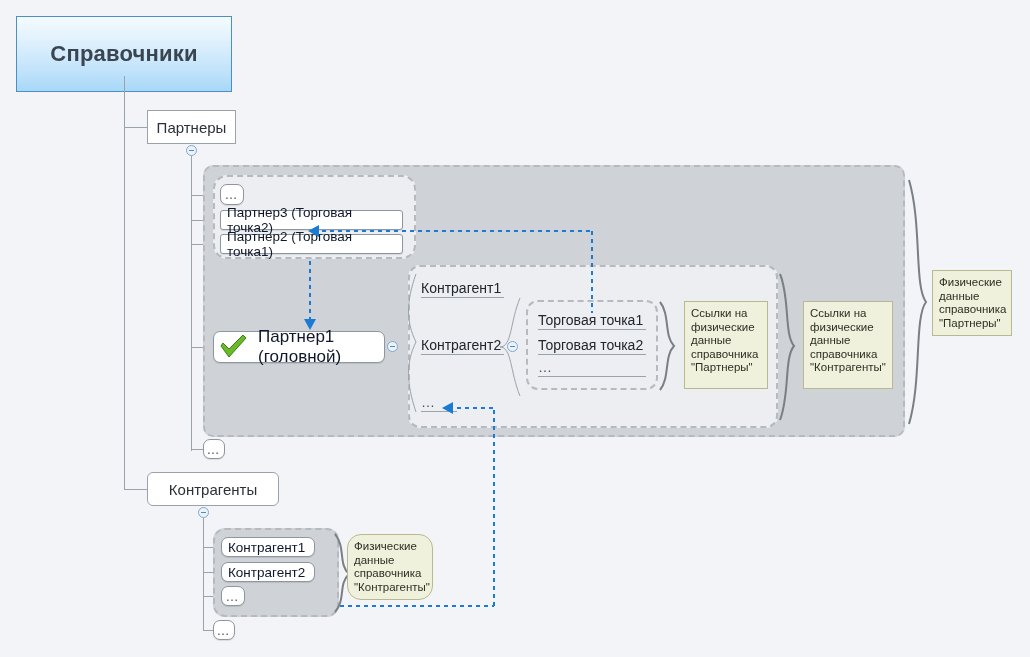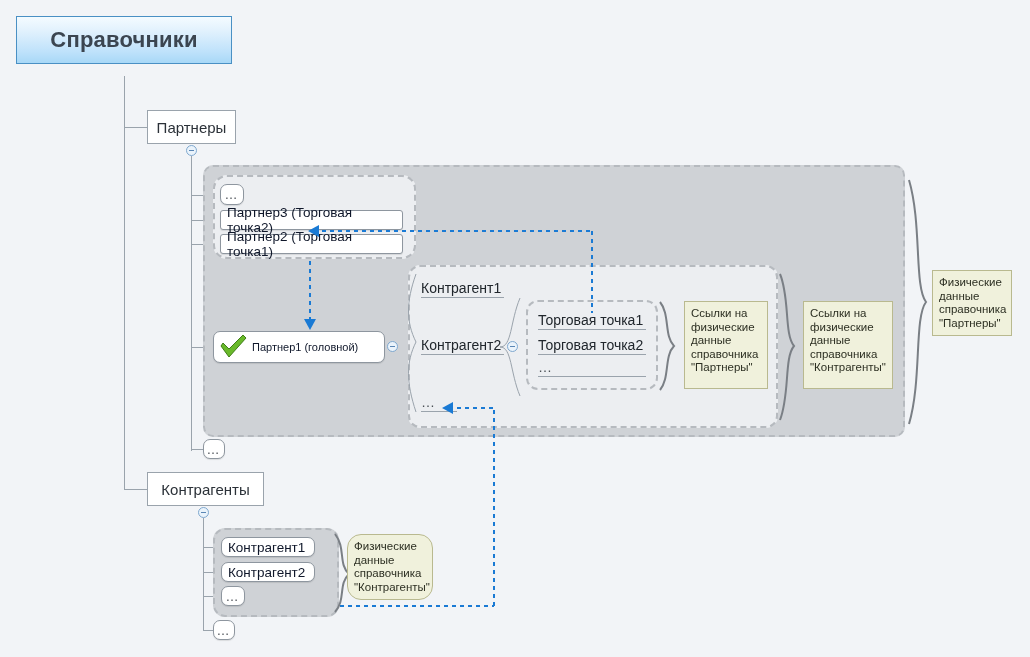--- a/index.html
+++ b/index.html
@@ -9,21 +9,21 @@
     font-family:"Liberation Sans","DejaVu Sans",sans-serif;
     position:relative;
     overflow:hidden;
     -webkit-font-smoothing:antialiased;
   }
   #stage{position:absolute;left:0;top:0;width:1030px;height:657px;}
   .abs{position:absolute;box-sizing:border-box;}
 
   
   #root-node{
-    left:16px;top:16px;width:216px;height:48px;
+    left:16px;top:16px;width:216px;height:76px;
     background:linear-gradient(to bottom,#f4fbff 0%,#e3f2fd 28%,#bfe2fb 75%,#a8d8f7 100%);
     border:1px solid #4a90c4;
     display:flex;align-items:center;justify-content:center;
   }
   #root-node .lbl{
     font-size:22px;font-weight:bold;color:#3b4550;letter-spacing:.2px;
   }
 
   
   .tree-node{
@@ -142,21 +142,21 @@
   <div class="abs chip" style="left:220px;top:234px;width:183px;height:20px;">
     <span>Партнер2 (Торговая точка1)</span>
   </div>
 
   <div class="abs chip rounded" style="left:213px;top:331px;width:172px;height:32px;padding-left:4px;">
     <span class="check">
       <svg width="30" height="26" viewBox="0 0 30 26">
         <path d="M3 13 L5 10 L11 16 L25 2 L28 5 L11 24 Z" fill="#69b92a" stroke="#3f7d17" stroke-width="1"></path>
       </svg>
     </span>
-    <span style="margin-left:4px;font-size:11px;">Партнер1 (головной)</span>
+    <span style="margin-left:10px;font-size:17px;">Партнер1 (головной)</span>
   </div>
   <div class="abs collapse-btn" style="left:387px;top:341px;">
       <i></i>
     </div>
 
   <div class="abs light-box" style="left:408px;top:265px;width:370px;height:163px;"></div>
 
   <div class="abs urow" style="left:421px;top:280px;width:83px;height:18px;">
     <span>Контрагент1</span>
   </div>
@@ -203,21 +203,21 @@
   <svg class="brace" style="left:906px;top:178px;" width="30" height="248">
     <path d="M3 2 C16 46, 8 108, 20 124 C8 140, 16 202, 3 246" fill="none" stroke="#7a7f85" stroke-width="2"></path>
   </svg>
 
   <div class="abs note" style="left:932px;top:270px;width:80px;height:66px;">Физические данные справочника "Партнеры"</div>
 
   <div class="abs chip rounded dots" style="left:203px;top:439px;width:22px;height:20px;">
     <span>…</span>
   </div>
 
-  <div class="abs tree-node" style="left:147px;top:472px;width:117px;height:34px;">
+  <div class="abs tree-node" style="left:147px;top:472px;width:132px;height:34px;border-radius:6px;">
     <span>Контрагенты</span>
   </div>
   <div class="abs collapse-btn" style="left:198px;top:507px;">
       <i></i>
     </div>
   <div class="abs conn conn-v" style="left:203px;top:518px;height:113px;"></div>
   <div class="abs conn conn-h" style="left:203px;top:547px;width:20px;"></div>
   <div class="abs conn conn-h" style="left:203px;top:572px;width:20px;"></div>
   <div class="abs conn conn-h" style="left:203px;top:596px;width:20px;"></div>
   <div class="abs conn conn-h" style="left:203px;top:630px;width:10px;"></div>

